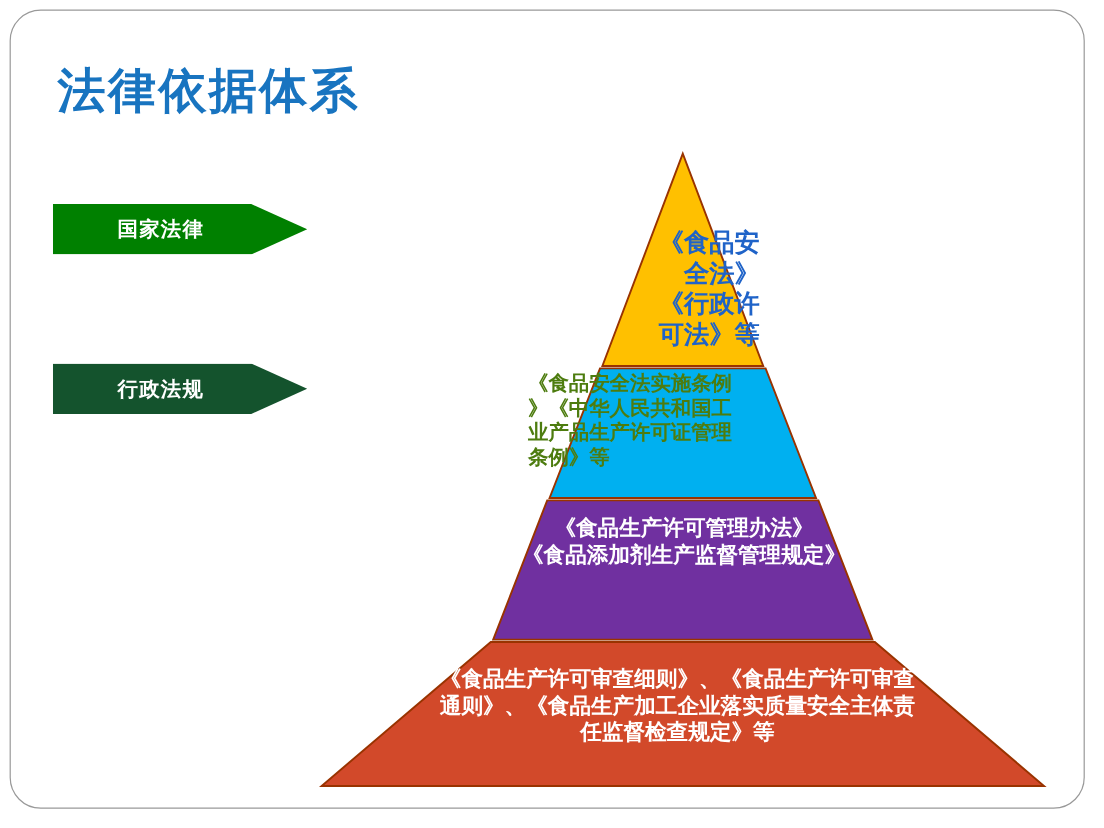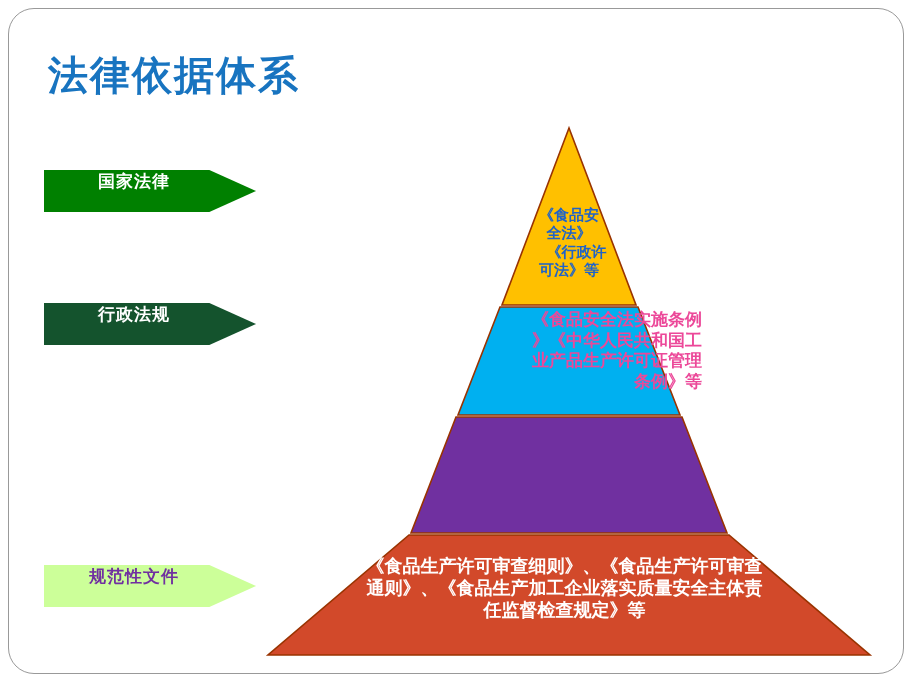--- a/index.html
+++ b/index.html
@@ -46,20 +46,21 @@
     text-shadow: 1px 1px 0 rgba(255,255,255,0.6);
   }
 
   
   .arrow {
     position: absolute;
     left: 44px;
     width: 212px;
     height: 42px;
     display: flex;
+    align-items: center;
     justify-content: center;
     -webkit-clip-path: polygon(0 0, 78% 0, 100% 50%, 78% 100%, 0 100%);
     clip-path: polygon(0 0, 78% 0, 100% 50%, 78% 100%, 0 100%);
     box-sizing: border-box;
   }
   .arrow-label {
     font-size: 17px;
     font-weight: bold;
     letter-spacing: 1px;
     margin-right: 32px;
@@ -86,33 +87,33 @@
   .tier-text {
     position: absolute;
     text-align: center;
     font-weight: bold;
     line-height: 1.22;
     white-space: pre-line;
     pointer-events: none;
   }
   #tier-text-0 {
     left: 505px;
-    top: 206px;
+    top: 190px;
     width: 128px;
-    font-size: 15px;
+    font-size: 21px;
     color: #1F63C8;
-    text-align: center;
+    text-align: right;
   }
   #tier-text-1 {
     left: 440px;
     top: 310px;
     width: 262px;
     font-size: 17px;
-    color: #ec4899;
-    text-align: right;
+    color: #4d7c0f;
+    text-align: left;
   }
   #tier-text-2 {
     left: 370px;
     top: 430px;
     width: 400px;
     font-size: 18px;
     color: #ffffff;
     text-align: center;
   }
   #tier-text-3 {
@@ -132,40 +133,39 @@
   <div id="frame"></div>
 
   <div id="title">法律依据体系</div>
 
   <div class="arrow" id="arrow-0">
     <span class="arrow-label">国家法律</span>
   </div>
   <div class="arrow" id="arrow-1">
     <span class="arrow-label">行政法规</span>
   </div>
-  <div class="arrow" id="arrow-3">
-    <span class="arrow-label">规范性文件</span>
-  </div>
 
   <svg id="pyramid" viewBox="0 0 920 690">
 
     <polygon points="569,128 502,305 636,305" fill="#FFC000" stroke="#993300" stroke-width="1.6"></polygon>
 
     <polygon points="500,307 638,307 680,415 458,415" fill="#00B0F0" stroke="#993300" stroke-width="1.6"></polygon>
 
     <polygon points="456,417 682,417 727,533 411,533" fill="#7030A0" stroke="#993300" stroke-width="1.6"></polygon>
 
     <polygon points="409,535 729,535 870,655 268,655" fill="#D2492A" stroke="#993300" stroke-width="1.6"></polygon>
   </svg>
 
   <div class="tier-text" id="tier-text-0">《食品安
 全法》
 　《行政许
 可法》等</div>
   <div class="tier-text" id="tier-text-1">《食品安全法实施条例
 》《中华人民共和国工
 业产品生产许可证管理
 条例》等</div>
+  <div class="tier-text" id="tier-text-2">《食品生产许可管理办法》
+《食品添加剂生产监督管理规定》</div>
   <div class="tier-text" id="tier-text-3">《食品生产许可审查细则》、《食品生产许可审查
 通则》、《食品生产加工企业落实质量安全主体责
 任监督检查规定》等</div>
 
 </div>
 
 </body></html>

